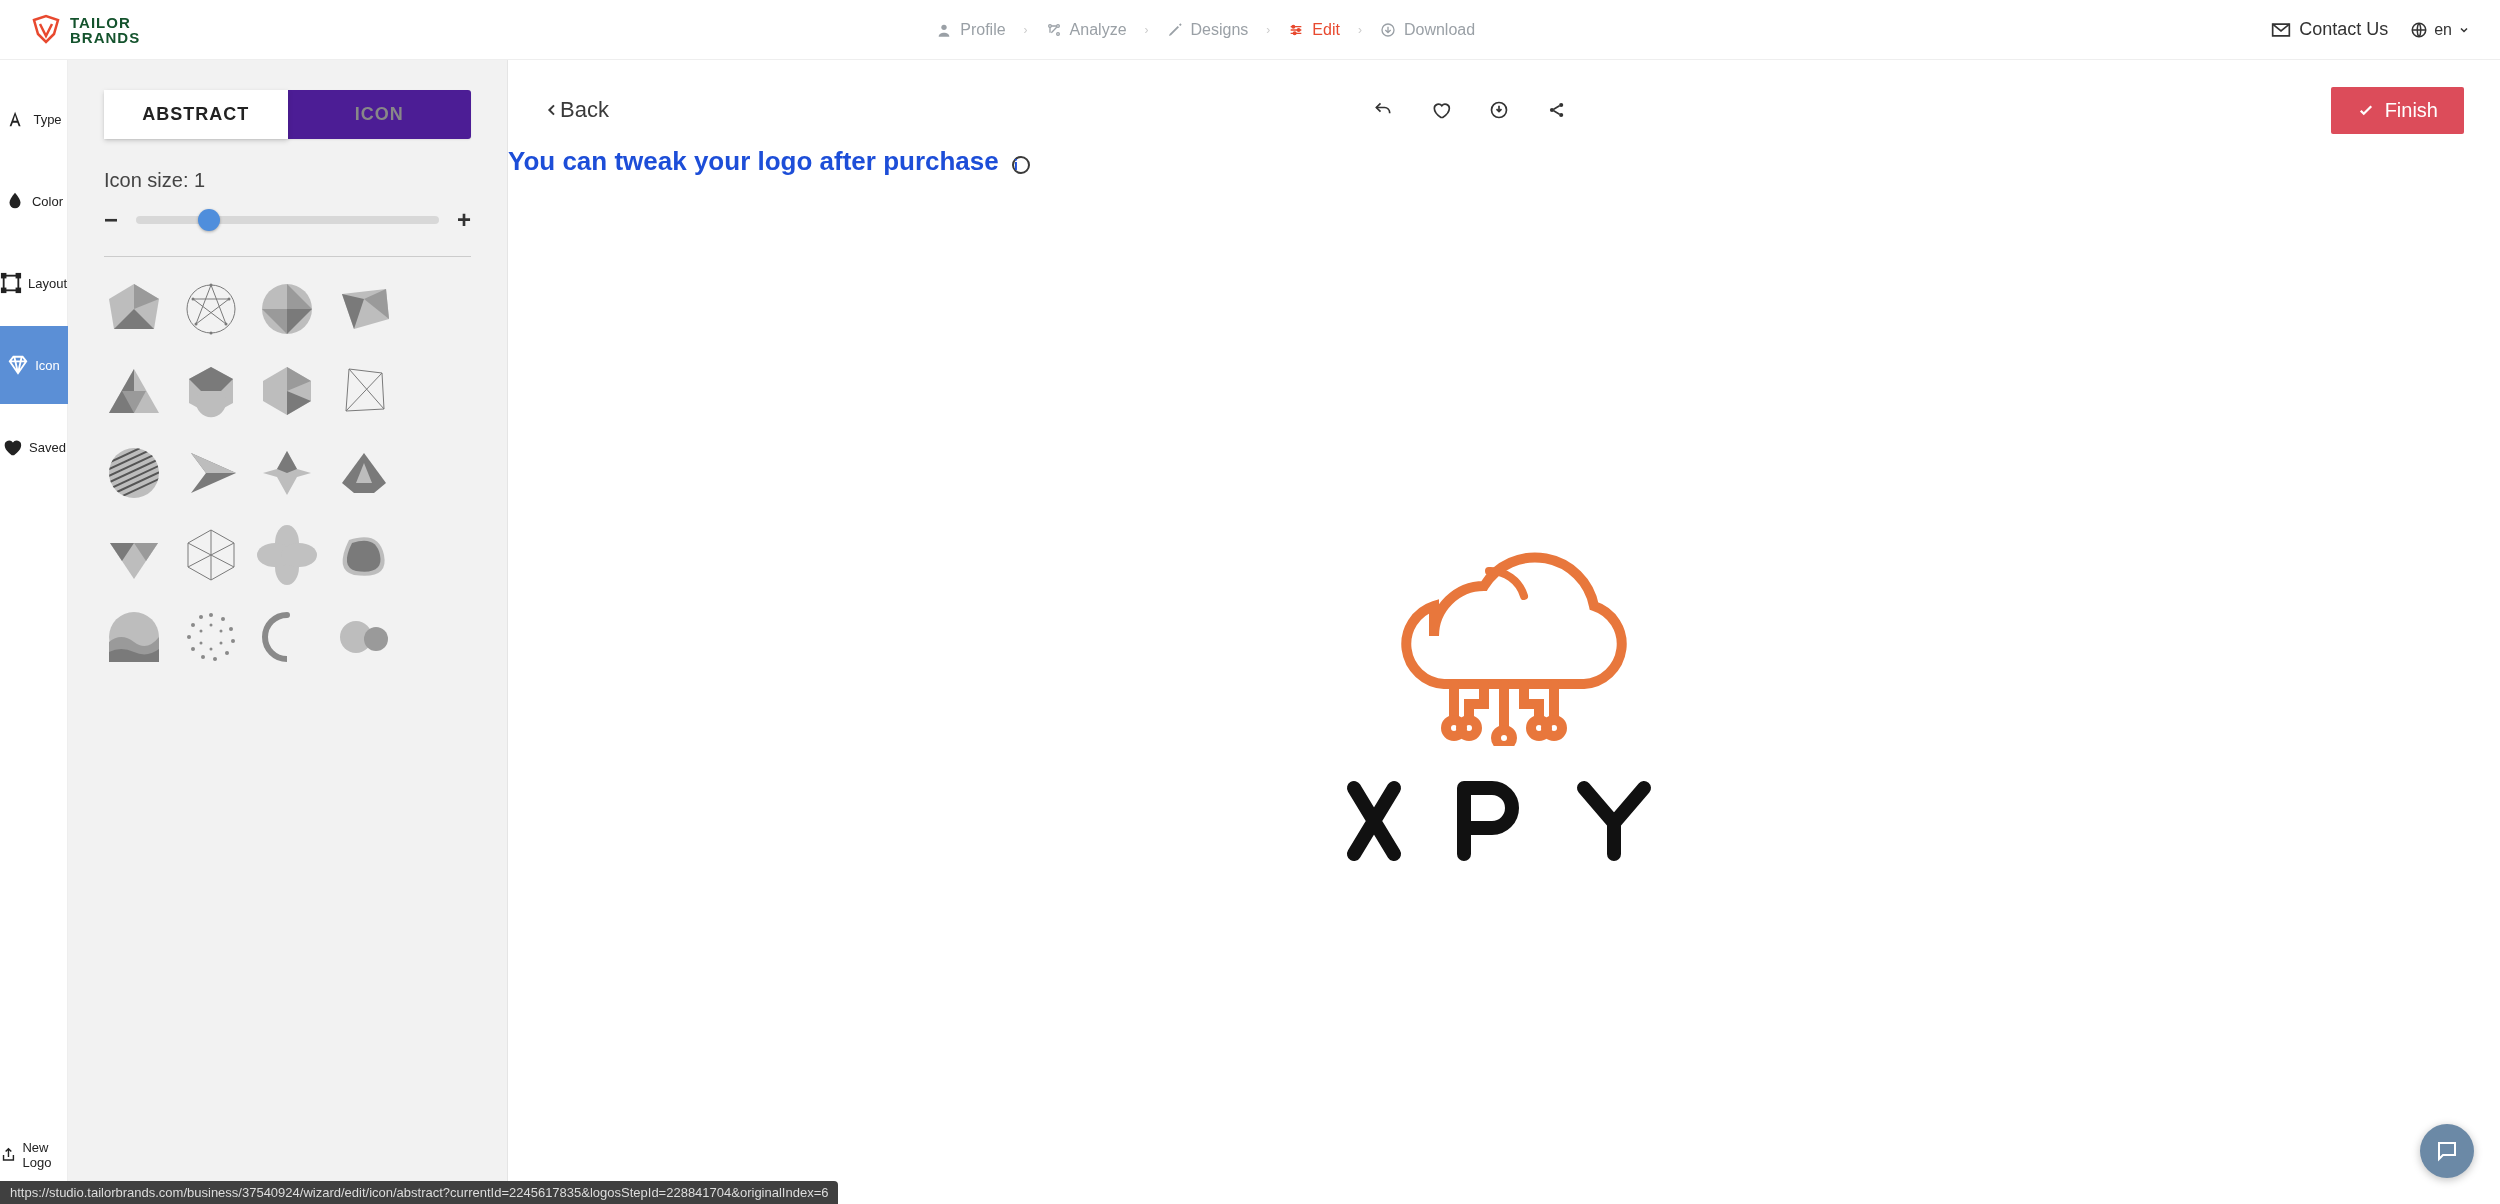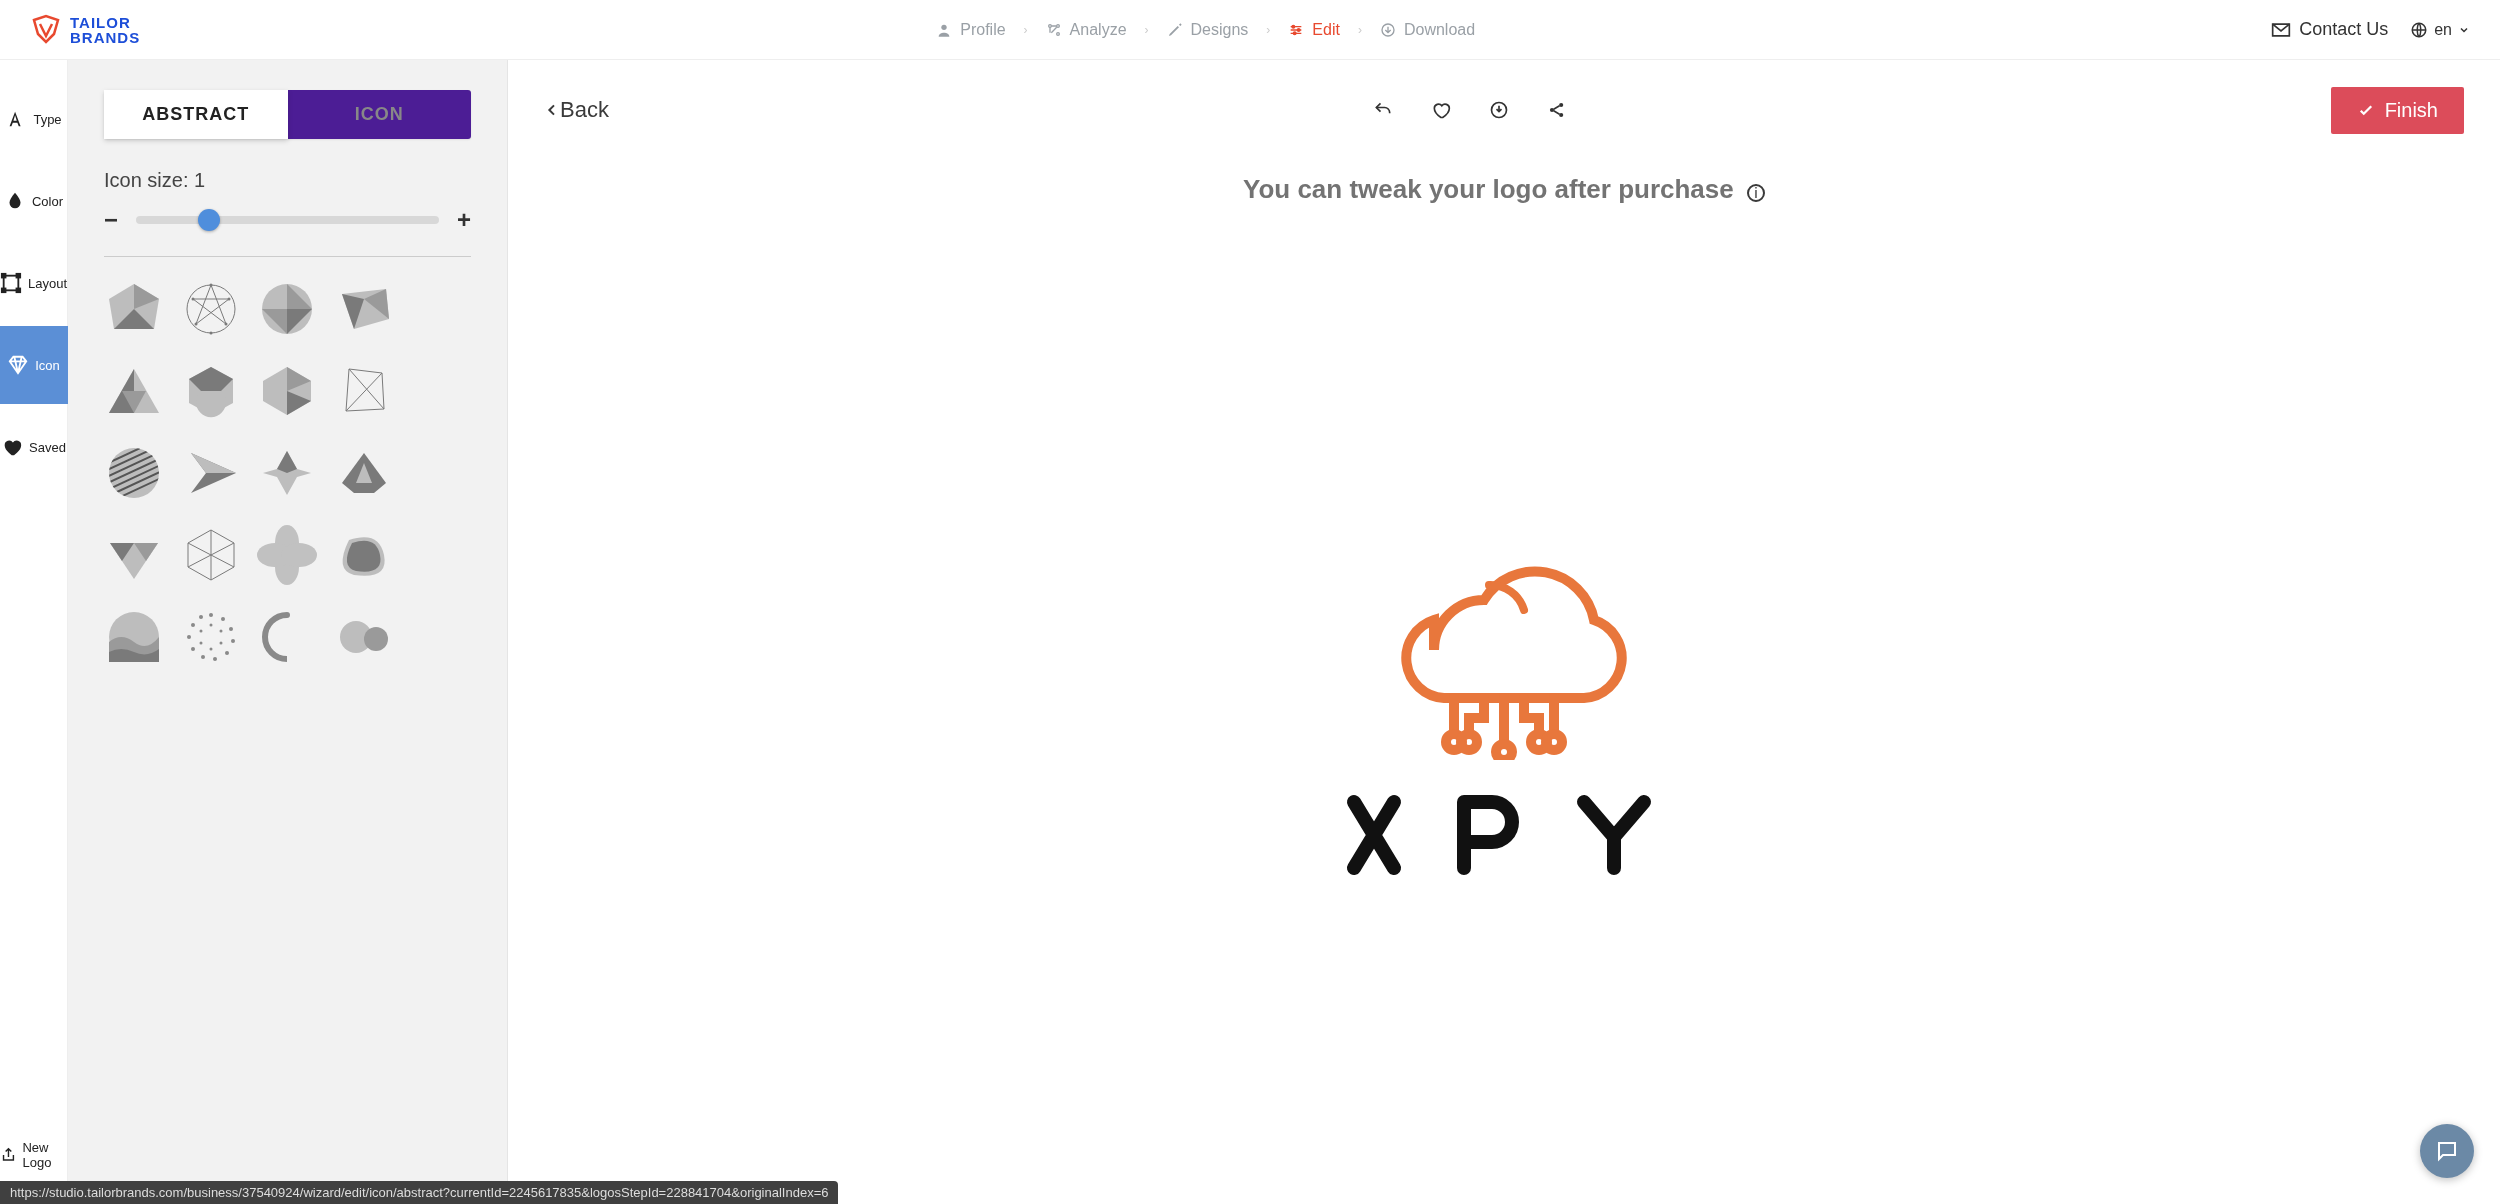--- a/index.html
+++ b/index.html
@@ -7,21 +7,21 @@
 
 
 .header {
   height: 60px;
   display: flex;
   align-items: center;
   padding: 0 30px;
   border-bottom: 1px solid #eee;
   background: #fff;
 }
-.logo { display: flex; align-items: center; gap: 8px; color: #1d4ed8; font-weight: 600; letter-spacing: 1px; }
+.logo { display: flex; align-items: center; gap: 8px; color: #14532d; font-weight: 600; letter-spacing: 1px; }
 .logo svg { width: 32px; height: 32px; }
 .logo-text { display: flex; flex-direction: column; line-height: 1; font-size: 15px; }
 
 .breadcrumbs { flex: 1; display: flex; justify-content: center; align-items: center; gap: 18px; }
 .bc-item { display: flex; align-items: center; gap: 8px; color: #9aa0a6; font-size: 16px; cursor: pointer; }
 .bc-item.active { color: #e8492f; }
 .bc-item svg { width: 16px; height: 16px; }
 .bc-sep { color: #ccc; font-size: 12px; }
 
 .header-right { display: flex; align-items: center; gap: 22px; color: #333; }
@@ -103,21 +103,21 @@
 .canvas-bar .tools { flex: 1; display: flex; justify-content: center; gap: 38px; }
 .tool { width: 20px; height: 20px; color: #333; cursor: pointer; }
 .tool svg { width: 20px; height: 20px; }
 .finish-btn {
   background: #dc4c5a; color: #fff; padding: 12px 26px;
   display: flex; align-items: center; gap: 10px; font-size: 20px; cursor: pointer;
   border-radius: 2px;
 }
 .finish-btn svg { width: 18px; height: 18px; }
 
-.canvas-msg { text-align: center; font-size: 26px; font-weight: 600; color: #737373; margin-top: 34px; }
+.canvas-msg { text-align: left; font-size: 26px; font-weight: 600; color: #1d4ed8; margin-top: 6px; }
 .canvas-msg .info { display: inline-block; width: 18px; height: 18px; font-size: 14px; border: 2px solid #3a3a3a; border-radius: 50%; line-height: 15px; margin-left: 6px; }
 
 .preview { flex: 1; display: flex; align-items: center; justify-content: center; flex-direction: column; gap: 30px; }
 .preview svg.cloud { width: 260px; }
 
 
 .chat-fab {
   position: absolute; right: 26px; bottom: 26px;
   width: 54px; height: 54px; border-radius: 50%;
   background: #6b89a6; display: flex; align-items: center; justify-content: center;

